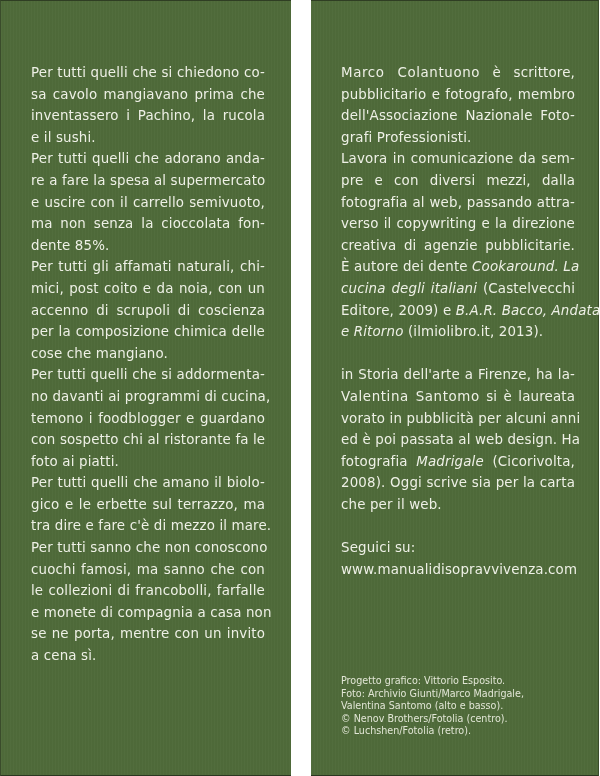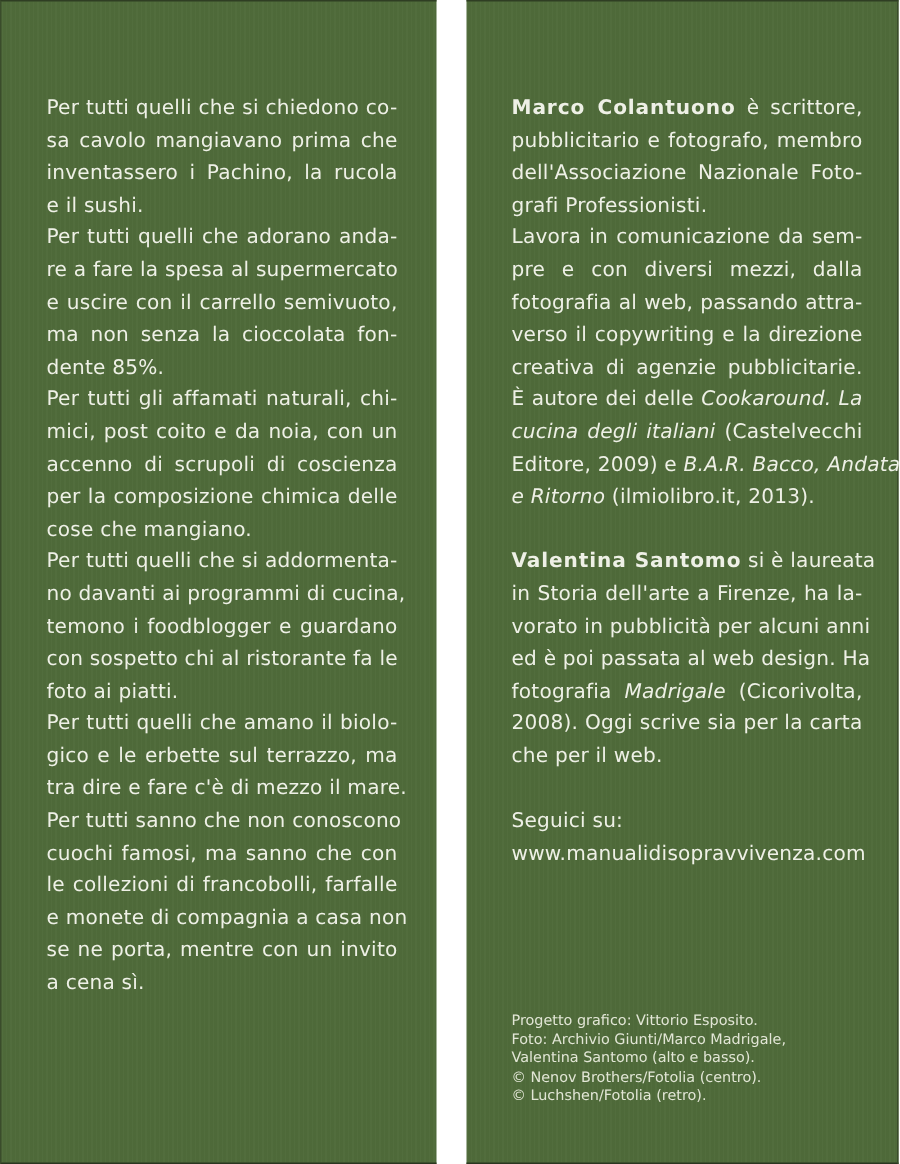--- a/index.html
+++ b/index.html
@@ -17,21 +17,21 @@
   #left-panel { left:0; width:290px; border-left:1px solid #3a4c2b; }
   #right-panel { left:311px; width:287px; border-right:1px solid #3a4c2b; }
   .text {
     position:absolute; color:#eef0e6;
     font-size:13.4px; line-height:21.6px; letter-spacing:0.15px;
   }
   .line { display:block; white-space:nowrap; }
   .line.j { text-align:justify; text-align-last:justify; }
   #left-text { left:30px; top:61px; width:234px; }
   #right-text { left:30px; top:61px; width:234px; }
-  .bold { font-weight:bold; letter-spacing:0.6px; }
+  .bold { font-weight:normal; letter-spacing:0.6px; }
   .it { font-style:italic;text-align:center; }
   .gap { height:21.6px; }
   .fb-icon {
     display:inline-block; width:14px; height:14px; background:#eef0e6; color:#4f6b3a;
     font-weight:bold; font-size:13px; line-height:16px; text-align:right; padding-right:1px;
     box-sizing:border-box; vertical-align:-2px; margin-right:3px; border-radius:1px; overflow:hidden;
   }
   #credits {
     position:absolute; left:30px; top:674px; width:240px; color:#e2e6d6;
     font-size:9.6px; line-height:12.6px;
@@ -80,30 +80,30 @@
     <div>
       <span class="line j"><span class="bold">Marco Colantuono</span><span> è scrittore,</span></span>
       <span class="line j">pubblicitario e fotografo, membro</span>
       <span class="line j">dell'Associazione Nazionale Foto-</span>
       <span class="line">grafi Professionisti.</span>
       <span class="line j">Lavora in comunicazione da sem-</span>
       <span class="line j">pre e con diversi mezzi, dalla</span>
       <span class="line j">fotografia al web, passando attra-</span>
       <span class="line j">verso il copywriting e la direzione</span>
       <span class="line j">creativa di agenzie pubblicitarie.</span>
-      <span class="line j"><span>È autore dei delle </span><span class="it">Cookaround. La</span></span>
+      <span class="line j"><span>È autore dei dente </span><span class="it">Cookaround. La</span></span>
       <span class="line j"><span class="it">cucina degli italiani</span><span> (Castelvecchi</span></span>
       <span class="line j"><span>Editore, 2009) e </span><span class="it">B.A.R. Bacco, Andata</span></span>
       <span class="line"><span class="it">e Ritorno</span><span> (ilmiolibro.it, 2013).</span></span>
     </div>
     <div class="gap"></div>
 
     <div>
+      <span class="line j">in Storia dell'arte a Firenze, ha la-</span>
       <span class="line j"><span class="bold">Valentina Santomo</span><span> si è laureata</span></span>
-      <span class="line j">in Storia dell'arte a Firenze, ha la-</span>
       <span class="line j">vorato in pubblicità per alcuni anni</span>
       <span class="line j">ed è poi passata al web design. Ha</span>
       <span class="line j"><span>fotografia </span><span class="it">Madrigale</span><span> (Cicorivolta,</span></span>
       <span class="line j">2008). Oggi scrive sia per la carta</span>
       <span class="line">che per il web.</span>
     </div>
     <div class="gap"></div>
 
     <div>
       <span class="line">Seguici su:</span>

